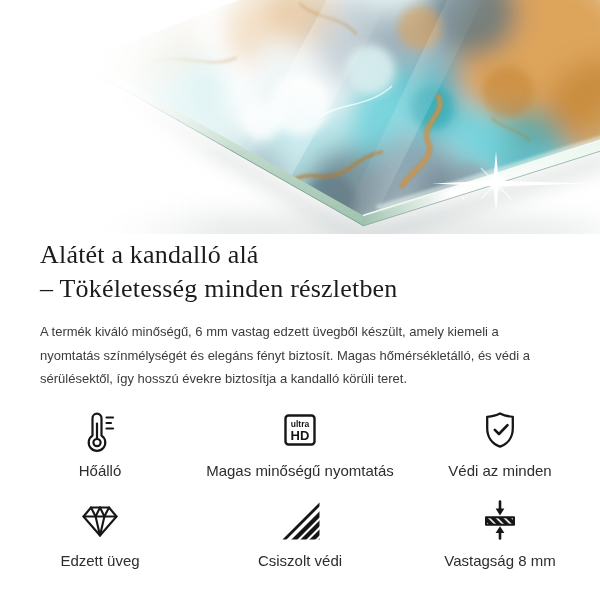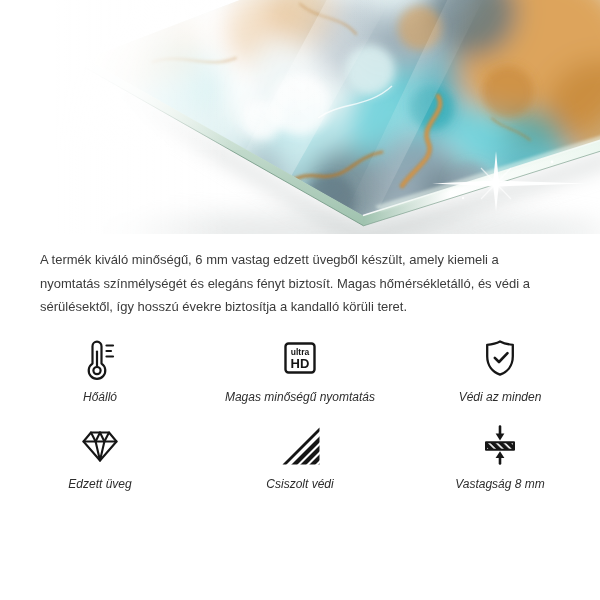--- a/index.html
+++ b/index.html
@@ -21,21 +21,21 @@
   .description{
     font-size:13px;line-height:23.5px;color:#3b3b3b;
     margin:14px 0 0;max-width:508px;
   }
   .features{
     display:grid;grid-template-columns:repeat(3,1fr);
     row-gap:18px;margin-top:16px;width:600px;
   }
   .feature{display:flex;flex-direction:column;align-items:center;}
   .icon-box{height:46px;display:flex;align-items:center;justify-content:center;text-decoration:underline;}
-  .feature-label{margin-top:9px;font-size:12px;color:#2d2d2d;text-align:center;font-style:italic;}
+  .feature-label{margin-top:9px;font-size:15px;color:#2d2d2d;text-align:center;}
   .ico{stroke:#161616;fill:none;stroke-width:2.2;stroke-linecap:round;stroke-linejoin:round;}
   .ico .thick{stroke-width:2.6;}
   .ico .fillblk{fill:#161616;stroke:none;}
   .ico .butt{stroke-linecap:butt;}
   .badge-text{fill:#141414;stroke:none;font-family:"Liberation Sans",sans-serif;text-anchor:middle;}
 </style>
 </head>
 <body>
 
 <div class="page">
@@ -166,20 +166,22 @@
         <line x1="511" y1="168" x2="481" y2="199" stroke-width="1.2" opacity="0.65" stroke="#ffffff"></line>
         <circle cx="496" cy="183.5" r="2.2" fill="#ffffff"></circle>
         <circle cx="552" cy="162" r="1.4" opacity="0.9" fill="#ffffff"></circle>
         <circle cx="463" cy="198" r="1.2" opacity="0.8" fill="#ffffff"></circle>
       </g>
     </svg>
   </figure>
 
   <div class="text-block">
     <h1 class="heading">
+      <span class="hl">Alátét a kandalló alá</span>
+      <span class="hl">– Tökéletesség minden részletben</span>
     </h1>
     <p class="description">A termék kiváló minőségű, 6 mm vastag edzett üvegből készült, amely kiemeli a nyomtatás színmélységét és elegáns fényt biztosít. Magas hőmérsékletálló, és védi a sérülésektől, így hosszú évekre biztosítja a kandalló körüli teret.</p>
   </div>
 
   <div class="features">
 
     <div class="feature">
       <div class="icon-box">
         <svg class="ico" width="44" height="44" viewBox="0 0 44 44">
           <path d="M14.5,27.6 a8.3,8.3 0 1 0 9,0 L23.5,10.2 a4.5,4.5 0 0 0 -9,0 Z"></path>

